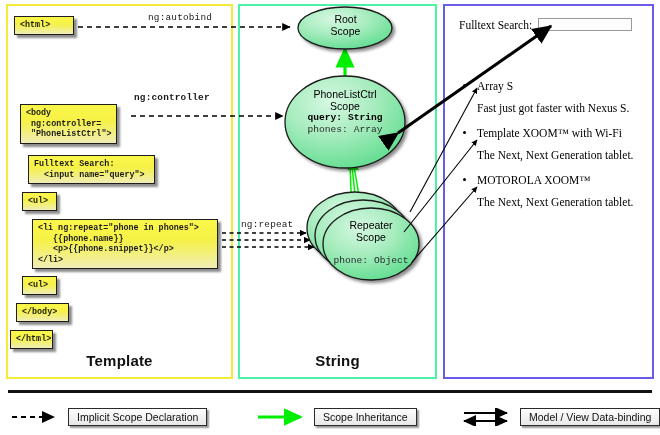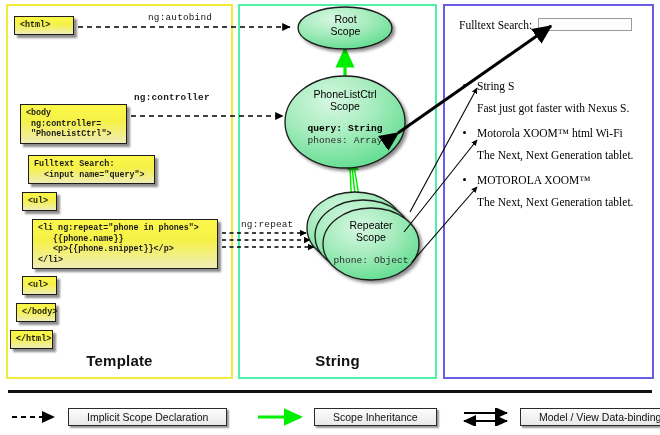--- a/index.html
+++ b/index.html
@@ -158,76 +158,76 @@
     align-items: center;
     gap: 6px;
     top: 8px;
   }
   .legend-box {
     border: 1.4px solid #2a2a2a;
     background: linear-gradient(180deg,#fdfdfd 0%, #e8e8e8 100%);
     box-shadow: 2px 2px 1.5px rgba(0,0,0,.4);
     font-size: 10.5px;
     color: #111;
-    padding: 2px 18px;
+    padding: 2px 8px;
     white-space: nowrap;
     font-family: "Liberation Sans", sans-serif;
   }
   .legend-glyph { width: 52px; height: 18px; flex: 0 0 52px; }
 </style>
 </head>
 <body>
 
 <div id="root">
 
   <div class="panel template">
     <div class="panel-title">Template</div>
   </div>
 
   <div class="codebox" style="left:14px; top:16px; width:60px;">&lt;html&gt;</div>
 
-  <div class="codebox" style="left:20px; top:104px; width:107px;">&lt;body
+  <div class="codebox" style="left:20px; top:104px; width:97px;">&lt;body
  ng:controller=
  "PhoneListCtrl"&gt;</div>
 
   <div class="codebox" style="left:28px; top:155px; width:127px;">Fulltext Search:
   &lt;input name="query"&gt;</div>
 
   <div class="codebox" style="left:22px; top:192px; width:35px;">&lt;ul&gt;</div>
 
   <div class="codebox" style="left:32px; top:219px; width:186px;">&lt;li ng:repeat="phone in phones"&gt;
    {{phone.name}}
    &lt;p&gt;{{phone.snippet}}&lt;/p&gt;
 &lt;/li&gt;</div>
 
   <div class="codebox" style="left:22px; top:276px; width:35px;">&lt;ul&gt;</div>
 
-  <div class="codebox" style="left:16px; top:303px; width:40px;">&lt;/body&gt;</div>
+  <div class="codebox" style="left:16px; top:303px; width:53px;">&lt;/body&gt;</div>
 
   <div class="codebox" style="left:10px; top:330px; width:43px;">&lt;/html&gt;</div>
 
   <div class="panel model">
     <div class="panel-title">String</div>
   </div>
 
   <div class="panel view">
     <div class="view-search-row">
       <span class="view-search-label">Fulltext Search:</span>
       <input class="view-search-input" type="text" placeholder="" style="">
     </div>
 
     <div class="view-list">
       <div class="view-item">
         <span class="view-bullet"></span>
-        <div class="view-title">String S</div>
+        <div class="view-title">Array S</div>
         <div class="view-snippet">Fast just got faster with Nexus S.</div>
       </div>
       <div class="view-item" style="margin-top:12px;">
         <span class="view-bullet"></span>
-        <div class="view-title">Motorola XOOM™  html Wi-Fi</div>
+        <div class="view-title">Template XOOM™  with Wi-Fi</div>
         <div class="view-snippet">The Next, Next Generation tablet.</div>
       </div>
       <div class="view-item" style="margin-top:12px;">
         <span class="view-bullet"></span>
         <div class="view-title">MOTOROLA XOOM™</div>
         <div class="view-snippet">The Next, Next Generation tablet.</div>
       </div>
     </div>
   </div>
 
@@ -283,21 +283,21 @@
   </svg>
 
   <div class="scope-label" style="left:298px; top:13px; width:95px;">
     <div class="scope-name">Root</div>
     <div class="scope-name">Scope</div>
   </div>
 
   <div class="scope-label" style="left:285px; top:88px; width:120px;">
     <div class="scope-name">PhoneListCtrl</div>
     <div class="scope-name">Scope</div>
-    <div class="scope-prop em" style="margin-top:11px;">query: String</div>
+    <div class="scope-prop em" style="">query: String</div>
     <div class="scope-prop">phones: Array</div>
   </div>
 
   <div class="scope-label" style="left:311px; top:219px; width:120px;">
     <div class="scope-name">Repeater</div>
     <div class="scope-name">Scope</div>
     <div class="scope-prop" style="margin-top:12px;">phone: Object</div>
   </div>
 
   <div class="edge-label" style="left:148px; top:12px;">ng:autobind</div>

